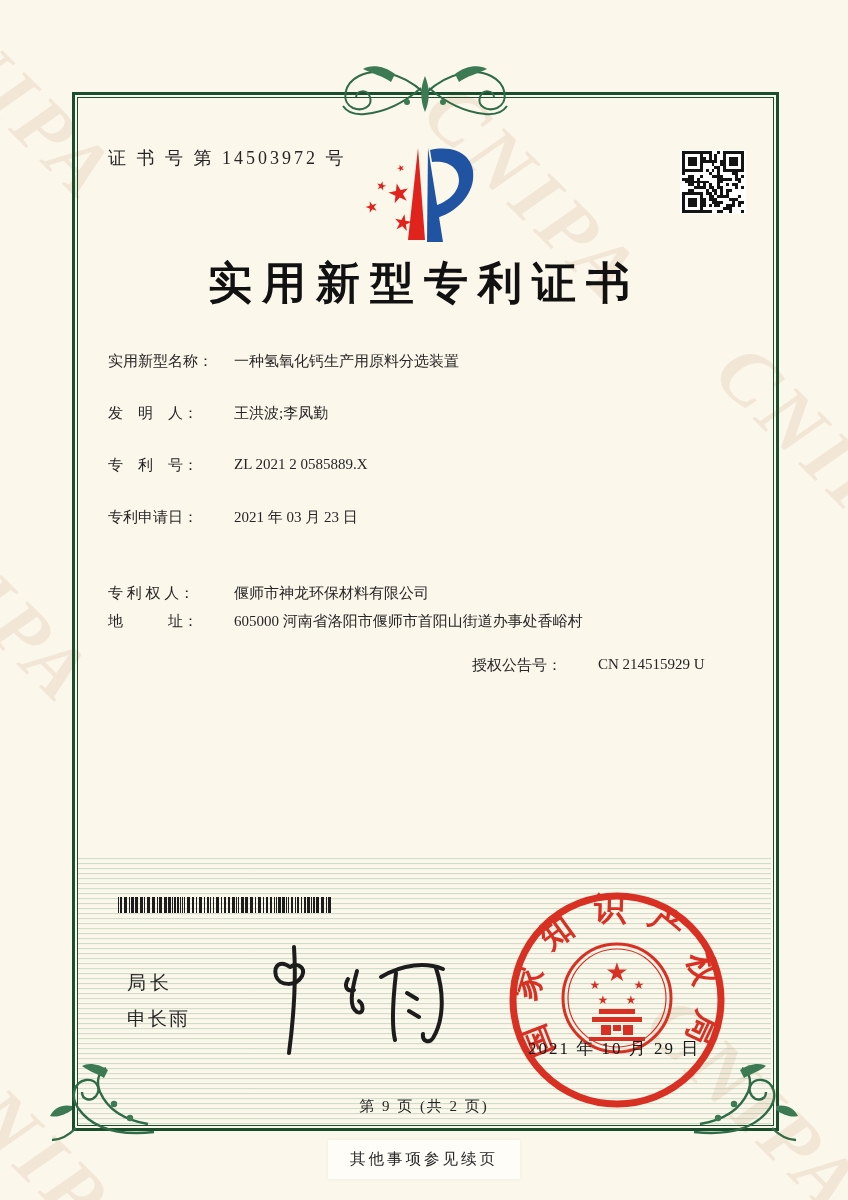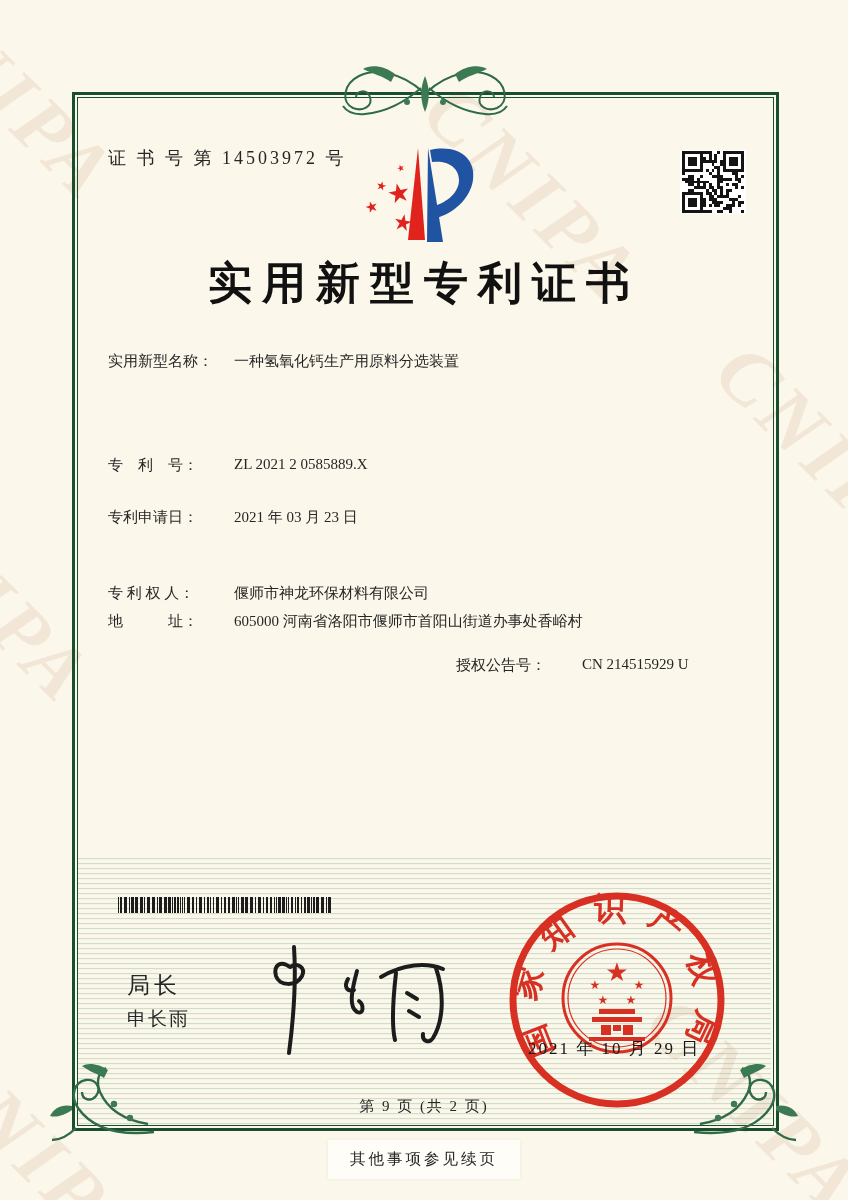--- a/index.html
+++ b/index.html
@@ -40,30 +40,30 @@
   .qr{ position:absolute; left:680px; top:150px; z-index:4; background:#fff; padding:1px; }
   .title{
     position:absolute; left:0; right:0; top:254px; margin:0; text-align:center;
     font-size:44px; font-weight:bold; letter-spacing:10px; color:#111; z-index:4;
   }
   
   .field-row{ position:absolute; left:108px; width:650px; font-size:15px; z-index:4; white-space:nowrap; }
   .field-label{ display:inline-block; width:126px; vertical-align:top; }
   .field-value{ display:inline-block; }
   .grant-pair{ position:absolute; top:0; white-space:nowrap; }
-  .grant-pair.right{ left:348px;text-decoration:underline; }
+  .grant-pair.right{ left:364px;text-decoration:underline; }
   
   .body-text{ position:absolute; left:104px; top:692px; width:646px; font-size:16.5px;
     line-height:24.5px; text-align:justify; z-index:4; }
   .body-text p{ margin:0; text-indent:2em; }
   
   .barcode{ position:absolute; left:118px; top:897px; width:216px; height:16px;
     display:flex; align-items:stretch; z-index:4; }
   .barcode span{ flex:none; height:100%; }
-  .sig-title{ position:absolute; left:127px; top:970px; font-size:23px; letter-spacing:4px; z-index:4; }
+  .sig-title{ position:absolute; left:127px; top:970px; font-size:19px; letter-spacing:4px; z-index:4; }
   .sig-name{ position:absolute; left:127px; top:1006px; font-size:19px; letter-spacing:2px; z-index:4; }
   .sig-script{ position:absolute; left:245px; top:935px; z-index:4; }
   .seal{ position:absolute; left:502px; top:888px; z-index:5; opacity:0.96; }
   .seal-date{ position:absolute; left:528px; top:1037px; font-size:17px; color:#151515;
     letter-spacing:2px; z-index:6; white-space:nowrap; }
   .page-info{ position:absolute; left:0; right:0; top:1097px; text-align:center;
     font-size:15px; letter-spacing:2px; z-index:4; }
   .continuation{ position:absolute; left:50%; transform:translateX(-50%); top:1140px;
     background:#fffdf8; padding:9px 22px; font-size:15.5px; letter-spacing:3px; z-index:4;
     box-shadow:0 0 4px rgba(0,0,0,0.06); }
@@ -374,20 +374,23 @@
       <rect x="13" y="20" width="1" height="1" fill="#141414"></rect>
       <rect x="16" y="20" width="1" height="1" fill="#141414"></rect>
       <rect x="20" y="20" width="1" height="1" fill="#141414"></rect>
     </svg>
 
   <h1 class="title">实用新型专利证书</h1>
 
   <div class="field-row" style="top:352px">
     <span class="field-label">实用新型名称：</span><span class="field-value">一种氢氧化钙生产用原料分选装置</span>
   </div>
+  <div class="field-row" style="top:404px">
+    <span class="field-label">发　明　人：</span><span class="field-value">王洪波;李凤勤</span>
+  </div>
   <div class="field-row" style="top:456px">
     <span class="field-label">专　利　号：</span><span class="field-value">ZL 2021 2 0585889.X</span>
   </div>
   <div class="field-row" style="top:508px">
     <span class="field-label">专利申请日：</span><span class="field-value">2021 年 03 月 23 日</span>
   </div>
   <div class="field-row" style="top:584px">
     <span class="field-label">专 利 权 人：</span><span class="field-value">偃师市神龙环保材料有限公司</span>
   </div>
   <div class="field-row" style="top:612px">

